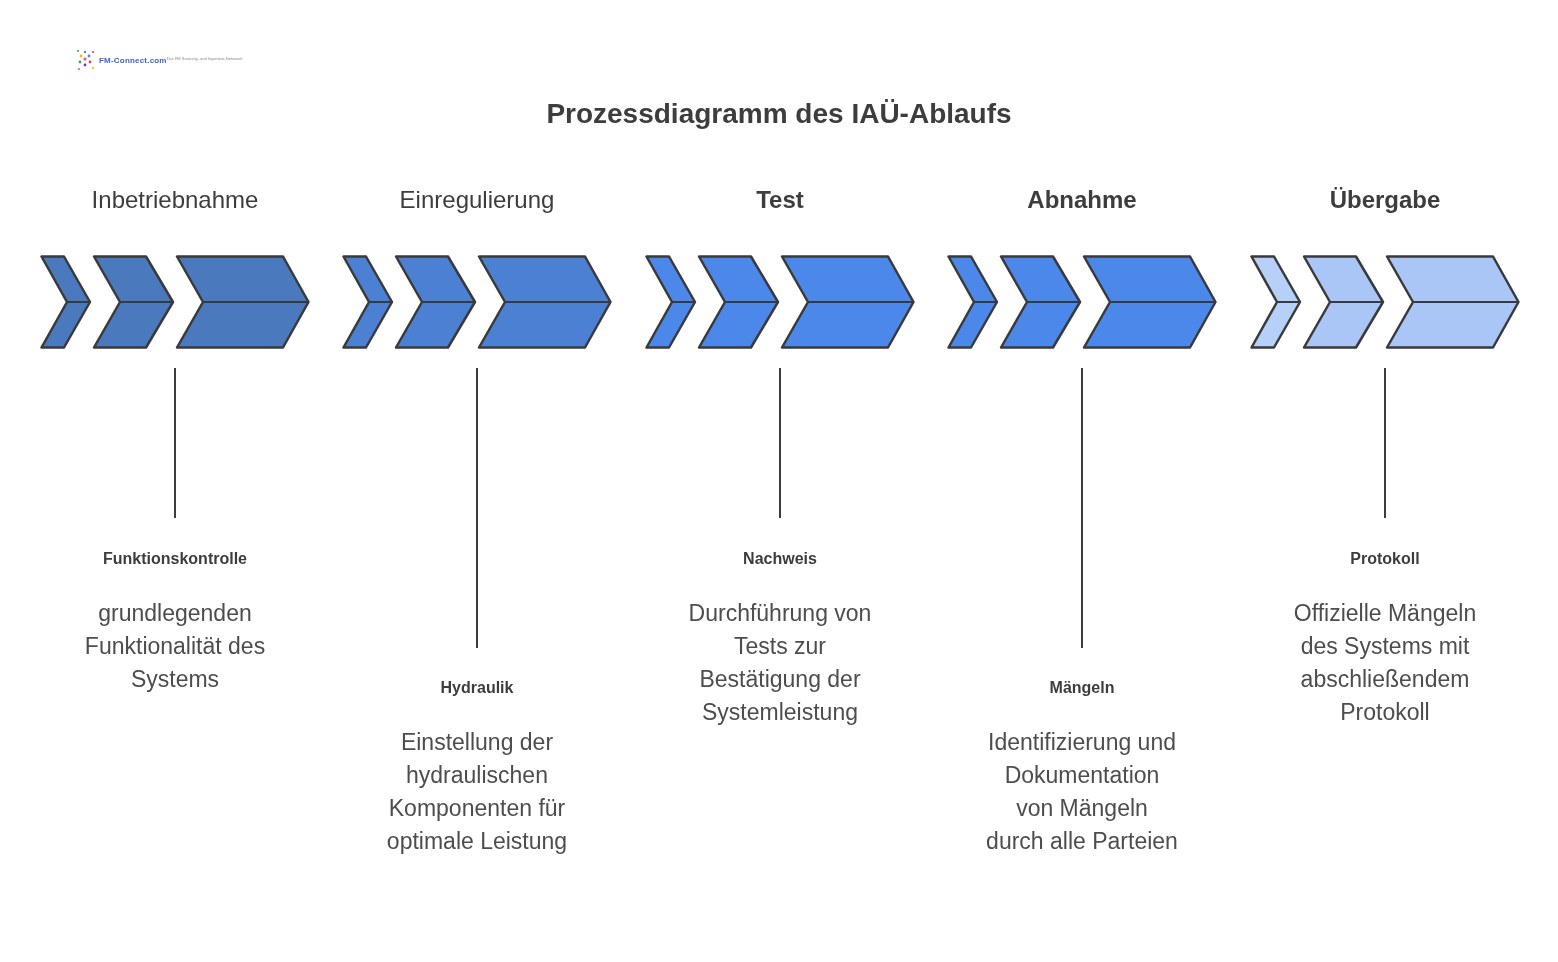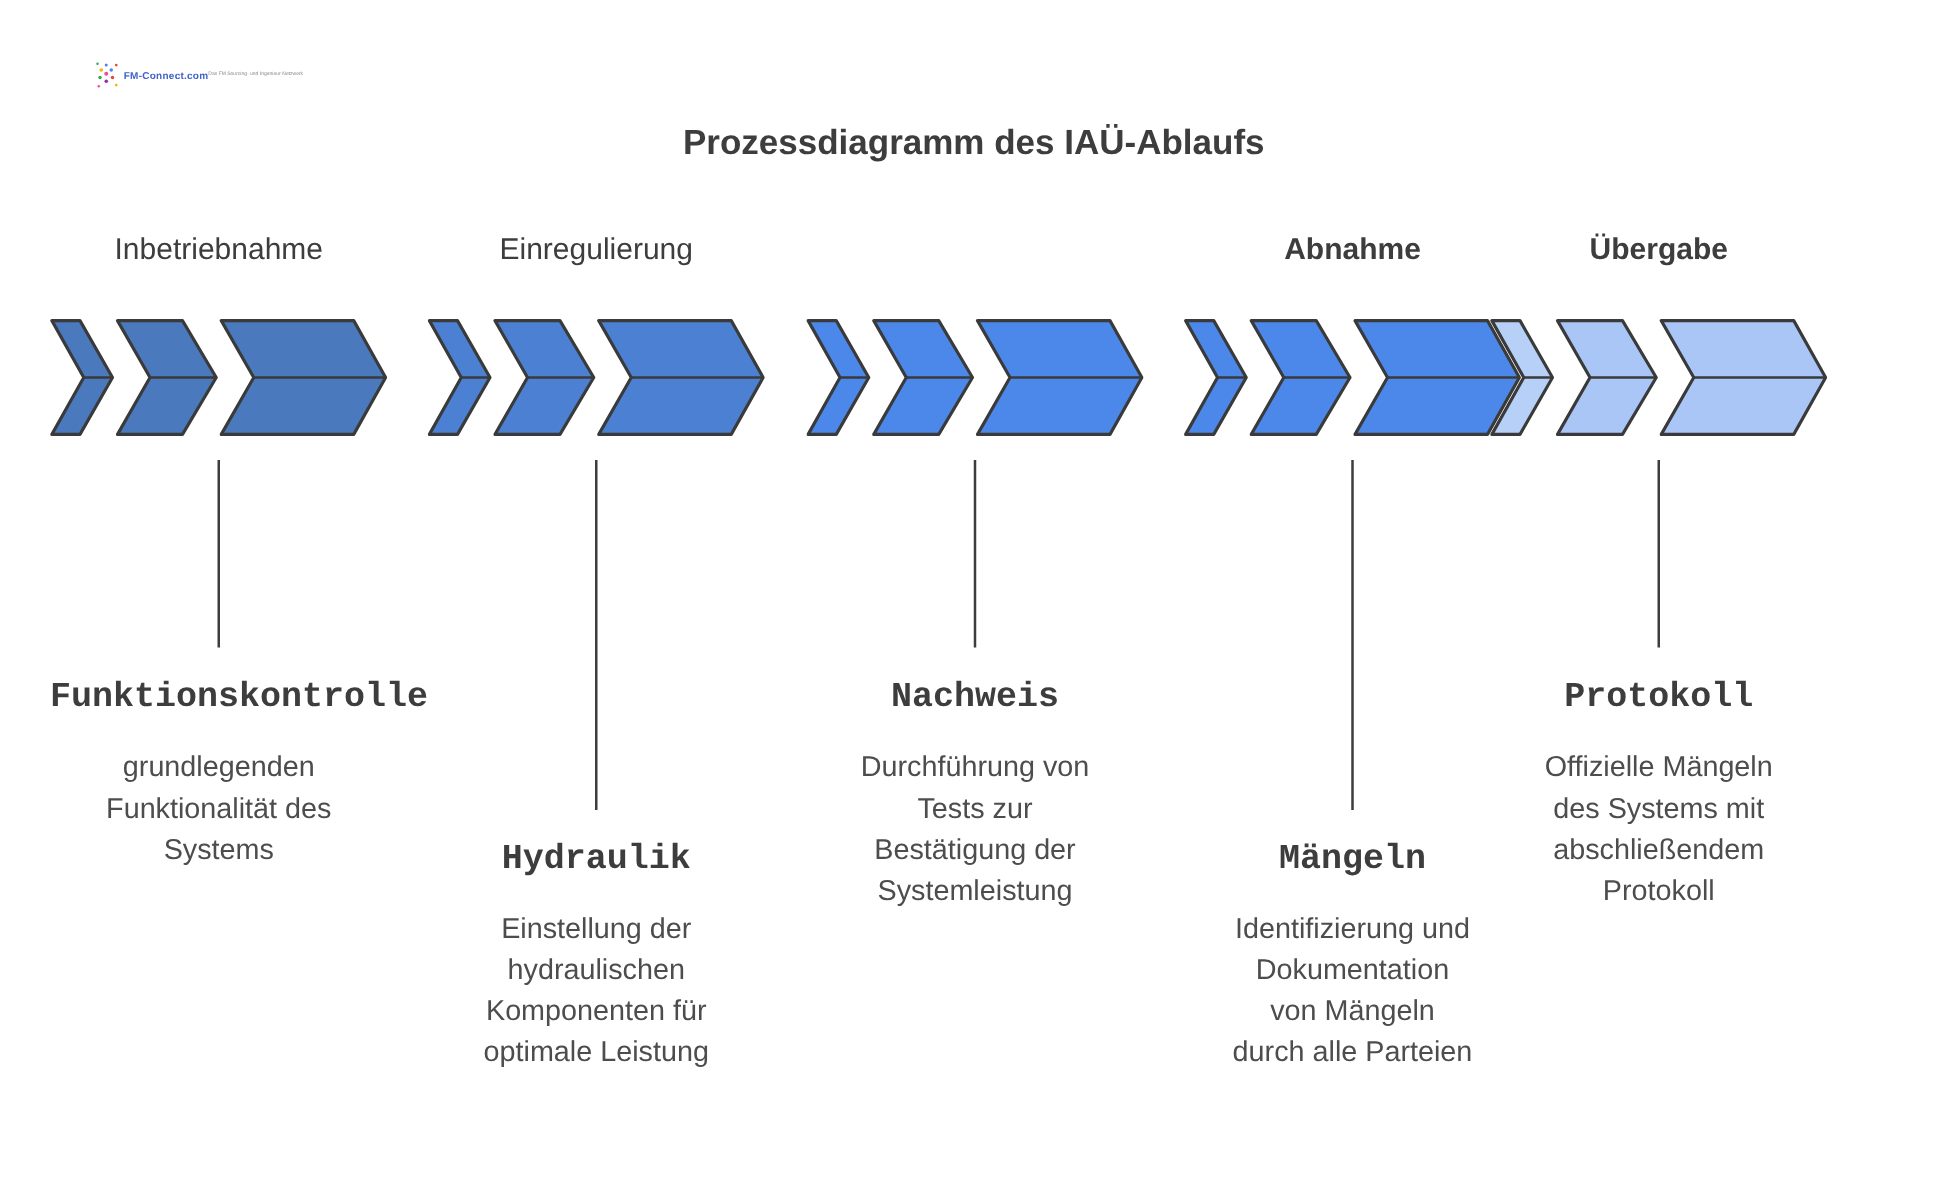--- a/index.html
+++ b/index.html
@@ -44,22 +44,22 @@
   .connector{
     position:absolute;top:368px;left:50%;transform:translateX(-50%);
     width:2px;background:var(--connector-color);
   }
   .stage[data-connector="short"] .connector{height:150px}
   .stage[data-connector="long"]  .connector{height:280px}
   .textblock{position:absolute;left:0;width:100%;text-align:center}
   .stage[data-connector="short"] .textblock{top:545px}
   .stage[data-connector="long"]  .textblock{top:674px}
   .block-heading{
-    font-size:28px;line-height:28px;font-weight:700;
-    color:var(--text-dark);margin-bottom:24px;font-family:Liberation Mono, monospace;
+    font-size:16px;line-height:28px;font-weight:700;
+    color:var(--text-dark);margin-bottom:24px;
   }
   .block-line{font-size:23px;line-height:33px;color:var(--text-body)}
 </style>
 </head>
 <body>
 
 <div class="canvas">
 
   <div class="logo">
     <svg class="logo-burst" width="20" height="26" viewBox="0 0 20 26">
@@ -116,20 +116,21 @@
     <div class="textblock">
       <div class="block-heading">Hydraulik</div>
       <div class="block-line">Einstellung der</div>
       <div class="block-line">hydraulischen</div>
       <div class="block-line">Komponenten für</div>
       <div class="block-line">optimale Leistung</div>
     </div>
   </div>
 
   <div class="stage" style="left:645px" data-connector="short">
+    <div class="stage-label" data-weight="bold">Test</div>
     <svg class="chevrons" width="270" height="94" viewBox="0 0 270 94">
       <path class="chev" d="M1.5,1.5 L24,1.5 L50,47 L24,92.5 L1.5,92.5 L27,47 Z" fill="#4c87ea"></path>
       <path class="chev" d="M54,1.5 L106,1.5 L133,47 L106,92.5 L54,92.5 L80,47 Z" fill="#4c87ea"></path>
       <path class="chev" d="M137,1.5 L243,1.5 L268.5,47 L243,92.5 L137,92.5 L163,47 Z" fill="#4c87ea"></path>
       <line class="midline" x1="27" y1="47" x2="50" y2="47"></line>
       <line class="midline" x1="80" y1="47" x2="133" y2="47"></line>
       <line class="midline" x1="163" y1="47" x2="268.5" y2="47"></line>
     </svg>
     <div class="connector"></div>
     <div class="textblock">
@@ -154,21 +155,21 @@
     <div class="connector"></div>
     <div class="textblock">
       <div class="block-heading">Mängeln</div>
       <div class="block-line">Identifizierung und</div>
       <div class="block-line">Dokumentation</div>
       <div class="block-line">von Mängeln</div>
       <div class="block-line">durch alle Parteien</div>
     </div>
   </div>
 
-  <div class="stage" style="left:1192px" data-connector="short">
+  <div class="stage" style="left:1250px" data-connector="short">
     <div class="stage-label" data-weight="bold">Übergabe</div>
     <svg class="chevrons" width="270" height="94" viewBox="0 0 270 94">
       <path class="chev" d="M1.5,1.5 L24,1.5 L50,47 L24,92.5 L1.5,92.5 L27,47 Z" fill="#b7d0f8"></path>
       <path class="chev" d="M54,1.5 L106,1.5 L133,47 L106,92.5 L54,92.5 L80,47 Z" fill="#a9c6f6"></path>
       <path class="chev" d="M137,1.5 L243,1.5 L268.5,47 L243,92.5 L137,92.5 L163,47 Z" fill="#a9c6f6"></path>
       <line class="midline" x1="27" y1="47" x2="50" y2="47"></line>
       <line class="midline" x1="80" y1="47" x2="133" y2="47"></line>
       <line class="midline" x1="163" y1="47" x2="268.5" y2="47"></line>
     </svg>
     <div class="connector"></div>

